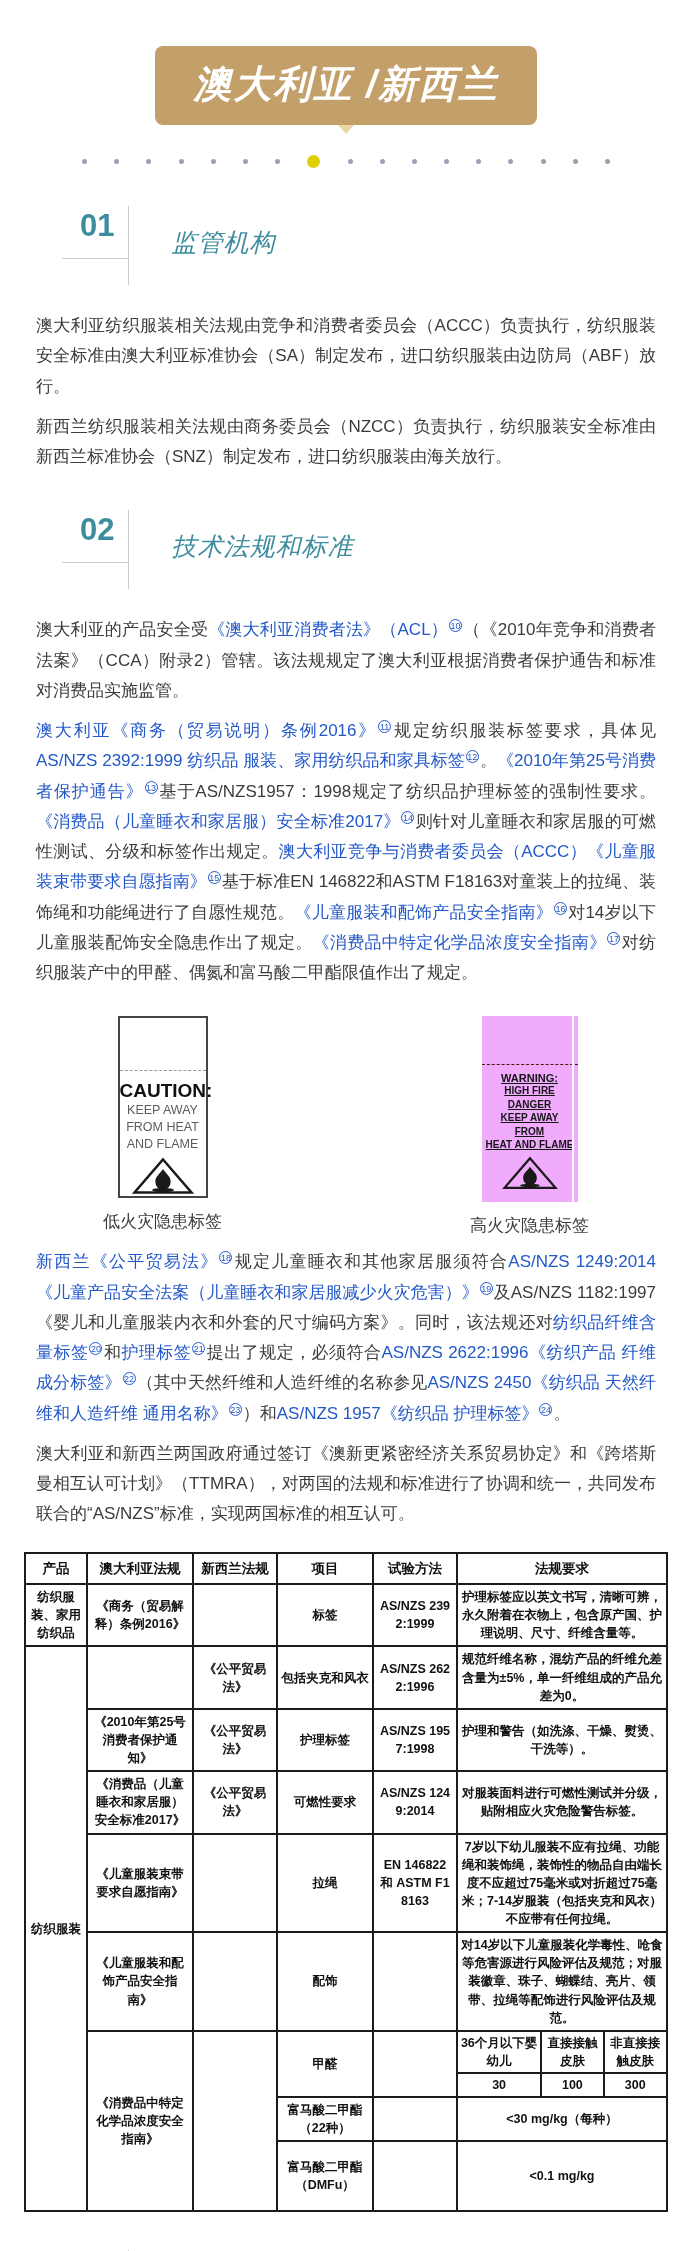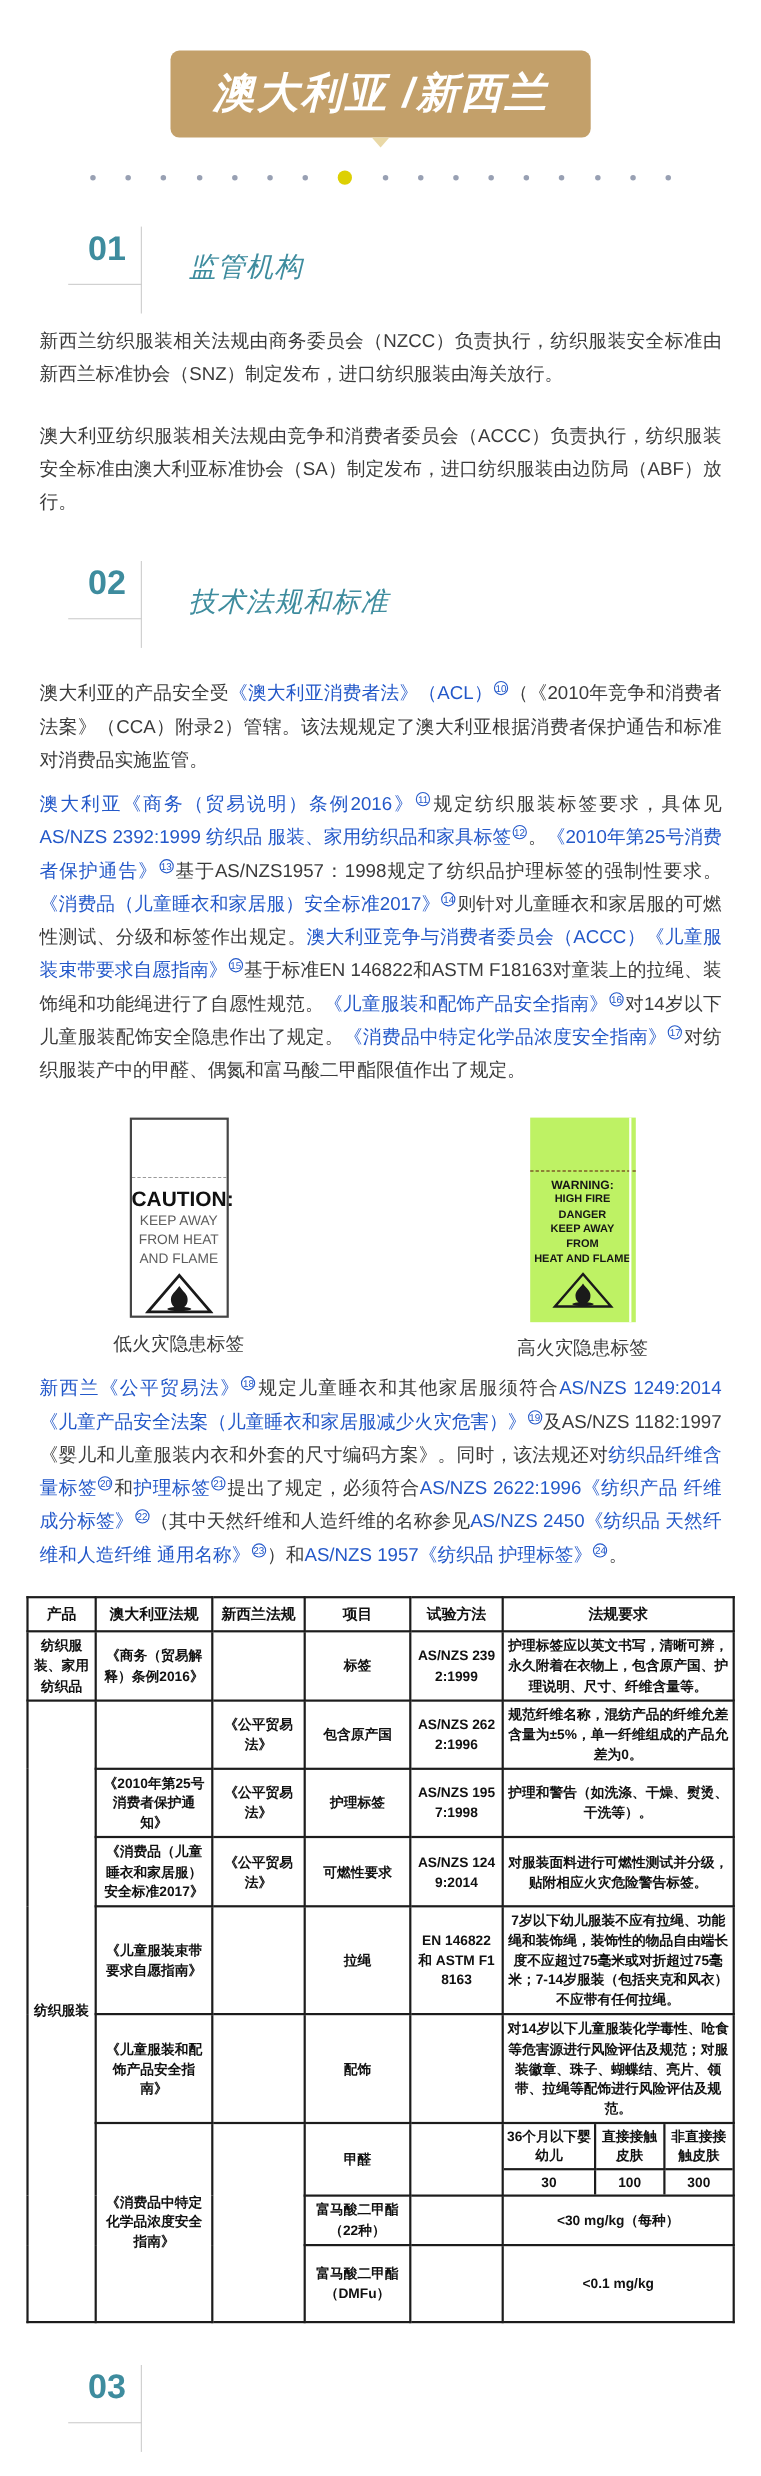--- a/index.html
+++ b/index.html
@@ -105,24 +105,25 @@
     border: 2px solid #454545;
     background: #fff;
     position: relative;
     text-align: center;
   }
   .label-low .dash { position: absolute; top: 52px; left: 0; right: 0; border-top: 1px dashed #9a9a9a; }
   .label-low .ltitle { margin-top: 62px; font-size: 19px; font-weight: bold; color: #111; }
   .label-low .lline { font-size: 12.5px; color: #5d5d5d; line-height: 1.35; }
   .label-high {
     width: 96px; height: 186px;
-    background: #bef264;
+    background: #f0abfc;
     position: relative;
     text-align: center;
     color: #151515;
+    text-decoration: underline;
   }
   .label-high::after { content:""; position:absolute; right:4px; top:0; bottom:0; width:2px; background:#fff; }
   .label-high .dash { position: absolute; top: 48px; left: 0; right: 0; border-top: 1px dashed #5a1008; }
   .label-high .ltitle { margin-top: 56px; font-size: 11px; font-weight: bold; }
   .label-high .lline { font-size: 10px; font-weight: bold; line-height: 1.35; }
   .flame-svg { margin-top: 4px; }
   .fig-caption { margin-top: 12px; font-size: 17px; color: #3b3b3b; }
 
   
   .regtable {
@@ -178,22 +179,22 @@
     <span class="dot"></span>
     <span class="dot"></span>
     <span class="dot"></span>
     <span class="dot"></span>
   </div>
 
   <div class="section-head">
     <div class="num-box">01</div>
     <div class="sec-title">监管机构</div>
   </div>
+  <div class="para first"><span>澳大利亚纺织服装相关法规由竞争和消费者委员会（ACCC）负责执行，纺织服装安全标准由澳大利亚标准协会（SA）制定发布，进口纺织服装由边防局（ABF）放行。</span></div>
   <div class="para"><span>新西兰纺织服装相关法规由商务委员会（NZCC）负责执行，纺织服装安全标准由新西兰标准协会（SNZ）制定发布，进口纺织服装由海关放行。</span></div>
-  <div class="para first"><span>澳大利亚纺织服装相关法规由竞争和消费者委员会（ACCC）负责执行，纺织服装安全标准由澳大利亚标准协会（SA）制定发布，进口纺织服装由边防局（ABF）放行。</span></div>
 
   <div class="section-head">
     <div class="num-box">02</div>
     <div class="sec-title">技术法规和标准</div>
   </div>
   <div class="para first"><span>澳大利亚的产品安全受</span><span class="lnk">《澳大利亚消费者法》（ACL）</span><span class="supnum">10</span><span>（《2010年竞争和消费者法案》（CCA）附录2）管辖。该法规规定了澳大利亚根据消费者保护通告和标准对消费品实施监管。</span></div>
   <div class="para"><span class="lnk">澳大利亚</span><span class="lnk">《商务（贸易说明）条例2016》</span><span class="supnum">11</span><span>规定纺织服装标签要求，具体见</span><span class="lnk">AS/NZS 2392:1999 纺织品 服装、家用纺织品和家具标签</span><span class="supnum">12</span><span>。</span><span class="lnk">《2010年第25号消费者保护通告》</span><span class="supnum">13</span><span>基于AS/NZS1957：1998规定了纺织品护理标签的强制性要求。</span><span class="lnk">《消费品（儿童睡衣和家居服）安全标准2017》</span><span class="supnum">14</span><span>则针对儿童睡衣和家居服的可燃性测试、分级和标签作出规定。</span><span class="lnk">澳大利亚竞争与消费者委员会（ACCC）《儿童服装束带要求自愿指南》</span><span class="supnum">15</span><span>基于标准EN 146822和ASTM F18163对童装上的拉绳、装饰绳和功能绳进行了自愿性规范。</span><span class="lnk">《儿童服装和配饰产品安全指南》</span><span class="supnum">16</span><span>对14岁以下儿童服装配饰安全隐患作出了规定。</span><span class="lnk">《消费品中特定化学品浓度安全指南》</span><span class="supnum">17</span><span>对纺织服装产中的甲醛、偶氮和富马酸二甲酯限值作出了规定。</span></div>
 
   <div class="figs">
     <div class="figcol">
@@ -224,20 +225,21 @@
           <path d="M62 5 L119 71 L5 71 Z" fill="none" stroke="#1a1a1a" stroke-width="5"></path>
           <path d="M62 24 c-7 11 -17 15 -15 28 c1 8 7 13 15 15 c8 -2 14 -7 15 -15 c2 -13 -8 -17 -15 -28" fill="#1a1a1a"></path>
           <ellipse cx="62" cy="66" rx="22" ry="4" fill="#1a1a1a"></ellipse>
         </svg>
       </div>
       <div class="fig-caption">高火灾隐患标签</div>
     </div>
   </div>
 
   <div class="para"><span class="lnk">新西兰《公平贸易法》</span><span class="supnum">18</span><span>规定儿童睡衣和其他家居服须符合</span><span class="lnk">AS/NZS 1249:2014《儿童产品安全法案（儿童睡衣和家居服减少火灾危害）》</span><span class="supnum">19</span><span>及AS/NZS 1182:1997《婴儿和儿童服装内衣和外套的尺寸编码方案》。同时，该法规还对</span><span class="lnk">纺织品纤维含量标签</span><span class="supnum">20</span><span>和</span><span class="lnk">护理标签</span><span class="supnum">21</span><span>提出了规定，必须符合</span><span class="lnk">AS/NZS 2622:1996《纺织产品 纤维成分标签》</span><span class="supnum">22</span><span>（其中天然纤维和人造纤维的名称参见</span><span class="lnk">AS/NZS 2450《纺织品 天然纤维和人造纤维 通用名称》</span><span class="supnum">23</span><span>）和</span><span class="lnk">AS/NZS 1957《纺织品 护理标签》</span><span class="supnum">24</span><span>。</span></div>
+  <div class="para"><span>澳大利亚和新西兰两国政府通过签订《澳新更紧密经济关系贸易协定》和《跨塔斯曼相互认可计划》（TTMRA），对两国的法规和标准进行了协调和统一，共同发布联合的“AS/NZS”标准，实现两国标准的相互认可。</span></div>
 
   <table class="regtable">
     <colgroup>
       <col style="width:62px">
         <col style="width:106px">
         <col style="width:84px">
       <col style="width:96px">
         <col style="width:84px">
         <col style="width:210px">
     </colgroup>
@@ -255,21 +257,21 @@
       <td>《商务（贸易解释）条例2016》</td>
       <td></td>
       <td>标签</td>
       <td>AS/NZS 2392:1999</td>
       <td>护理标签应以英文书写，清晰可辨，永久附着在衣物上，包含原产国、护理说明、尺寸、纤维含量等。</td>
     </tr>
     <tr>
       <td rowspan="9">纺织服装</td>
       <td></td>
       <td>《公平贸易法》</td>
-      <td>包含原产国</td>
+      <td>包括夹克和风衣</td>
       <td>AS/NZS 2622:1996</td>
       <td>规范纤维名称，混纺产品的纤维允差含量为±5%，单一纤维组成的产品允差为0。</td>
     </tr>
     <tr>
       <td>《2010年第25号消费者保护通知》</td>
       <td>《公平贸易法》</td>
       <td>护理标签</td>
       <td>AS/NZS 1957:1998</td>
       <td>护理和警告（如洗涤、干燥、熨烫、干洗等）。</td>
     </tr>

